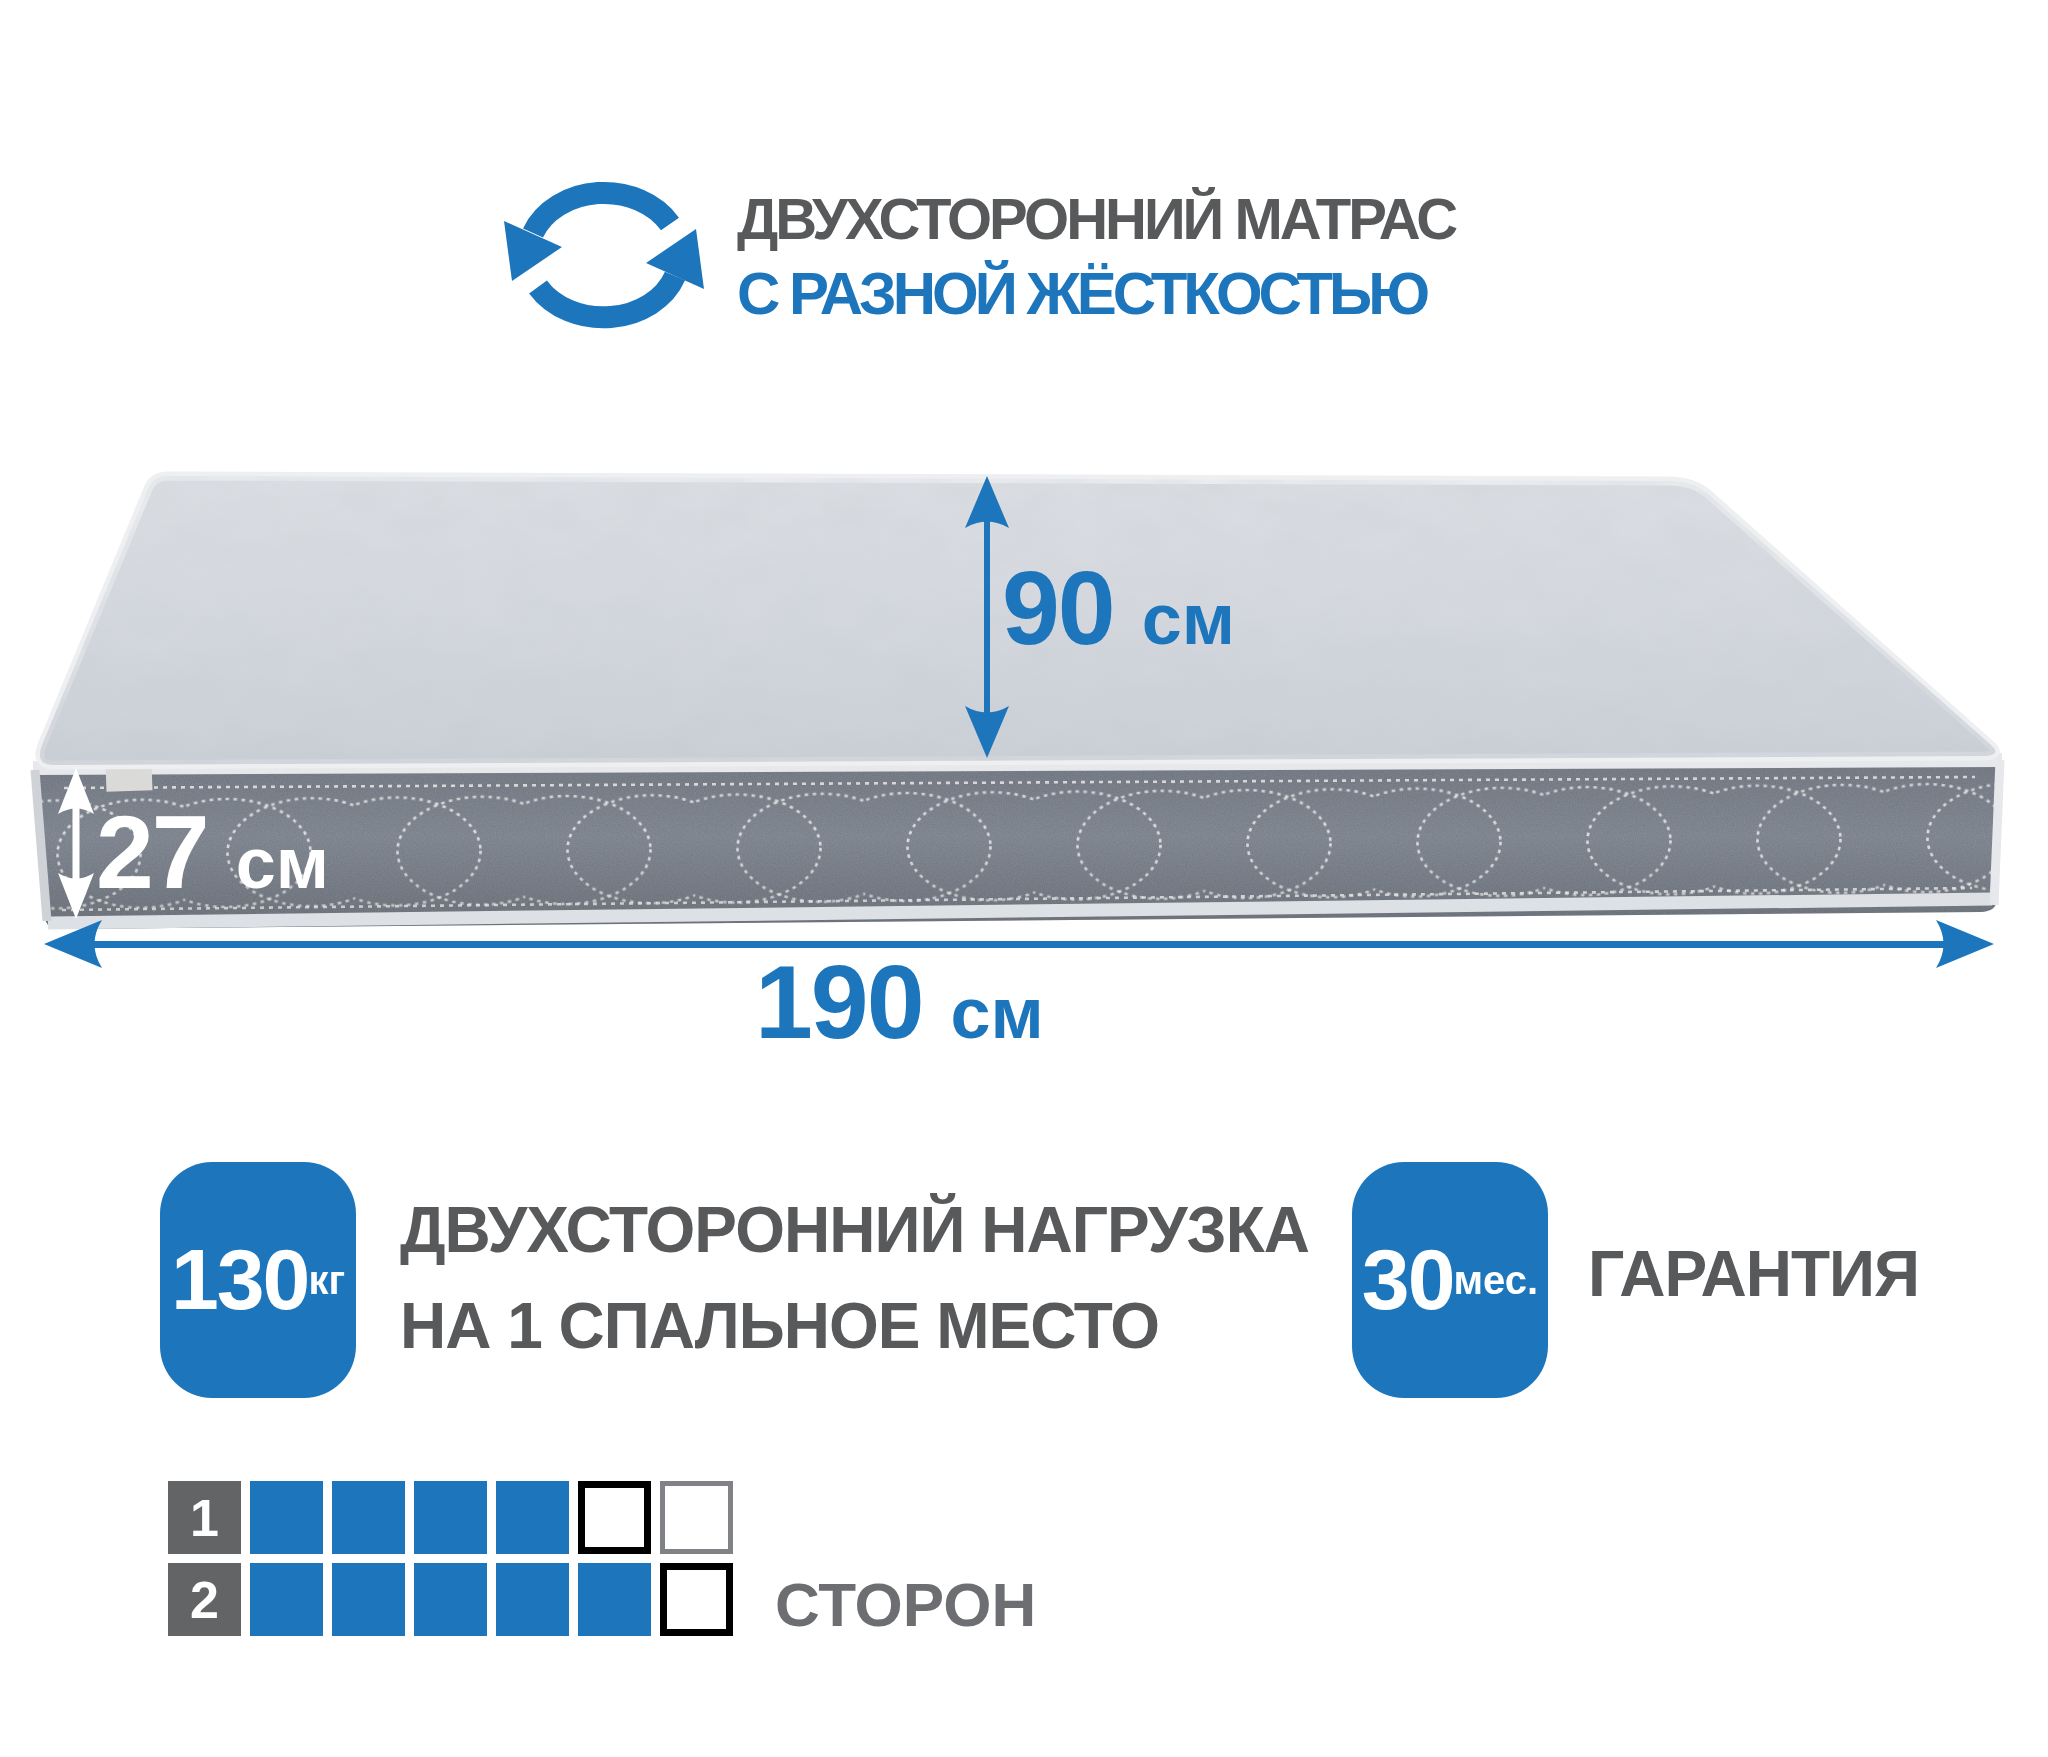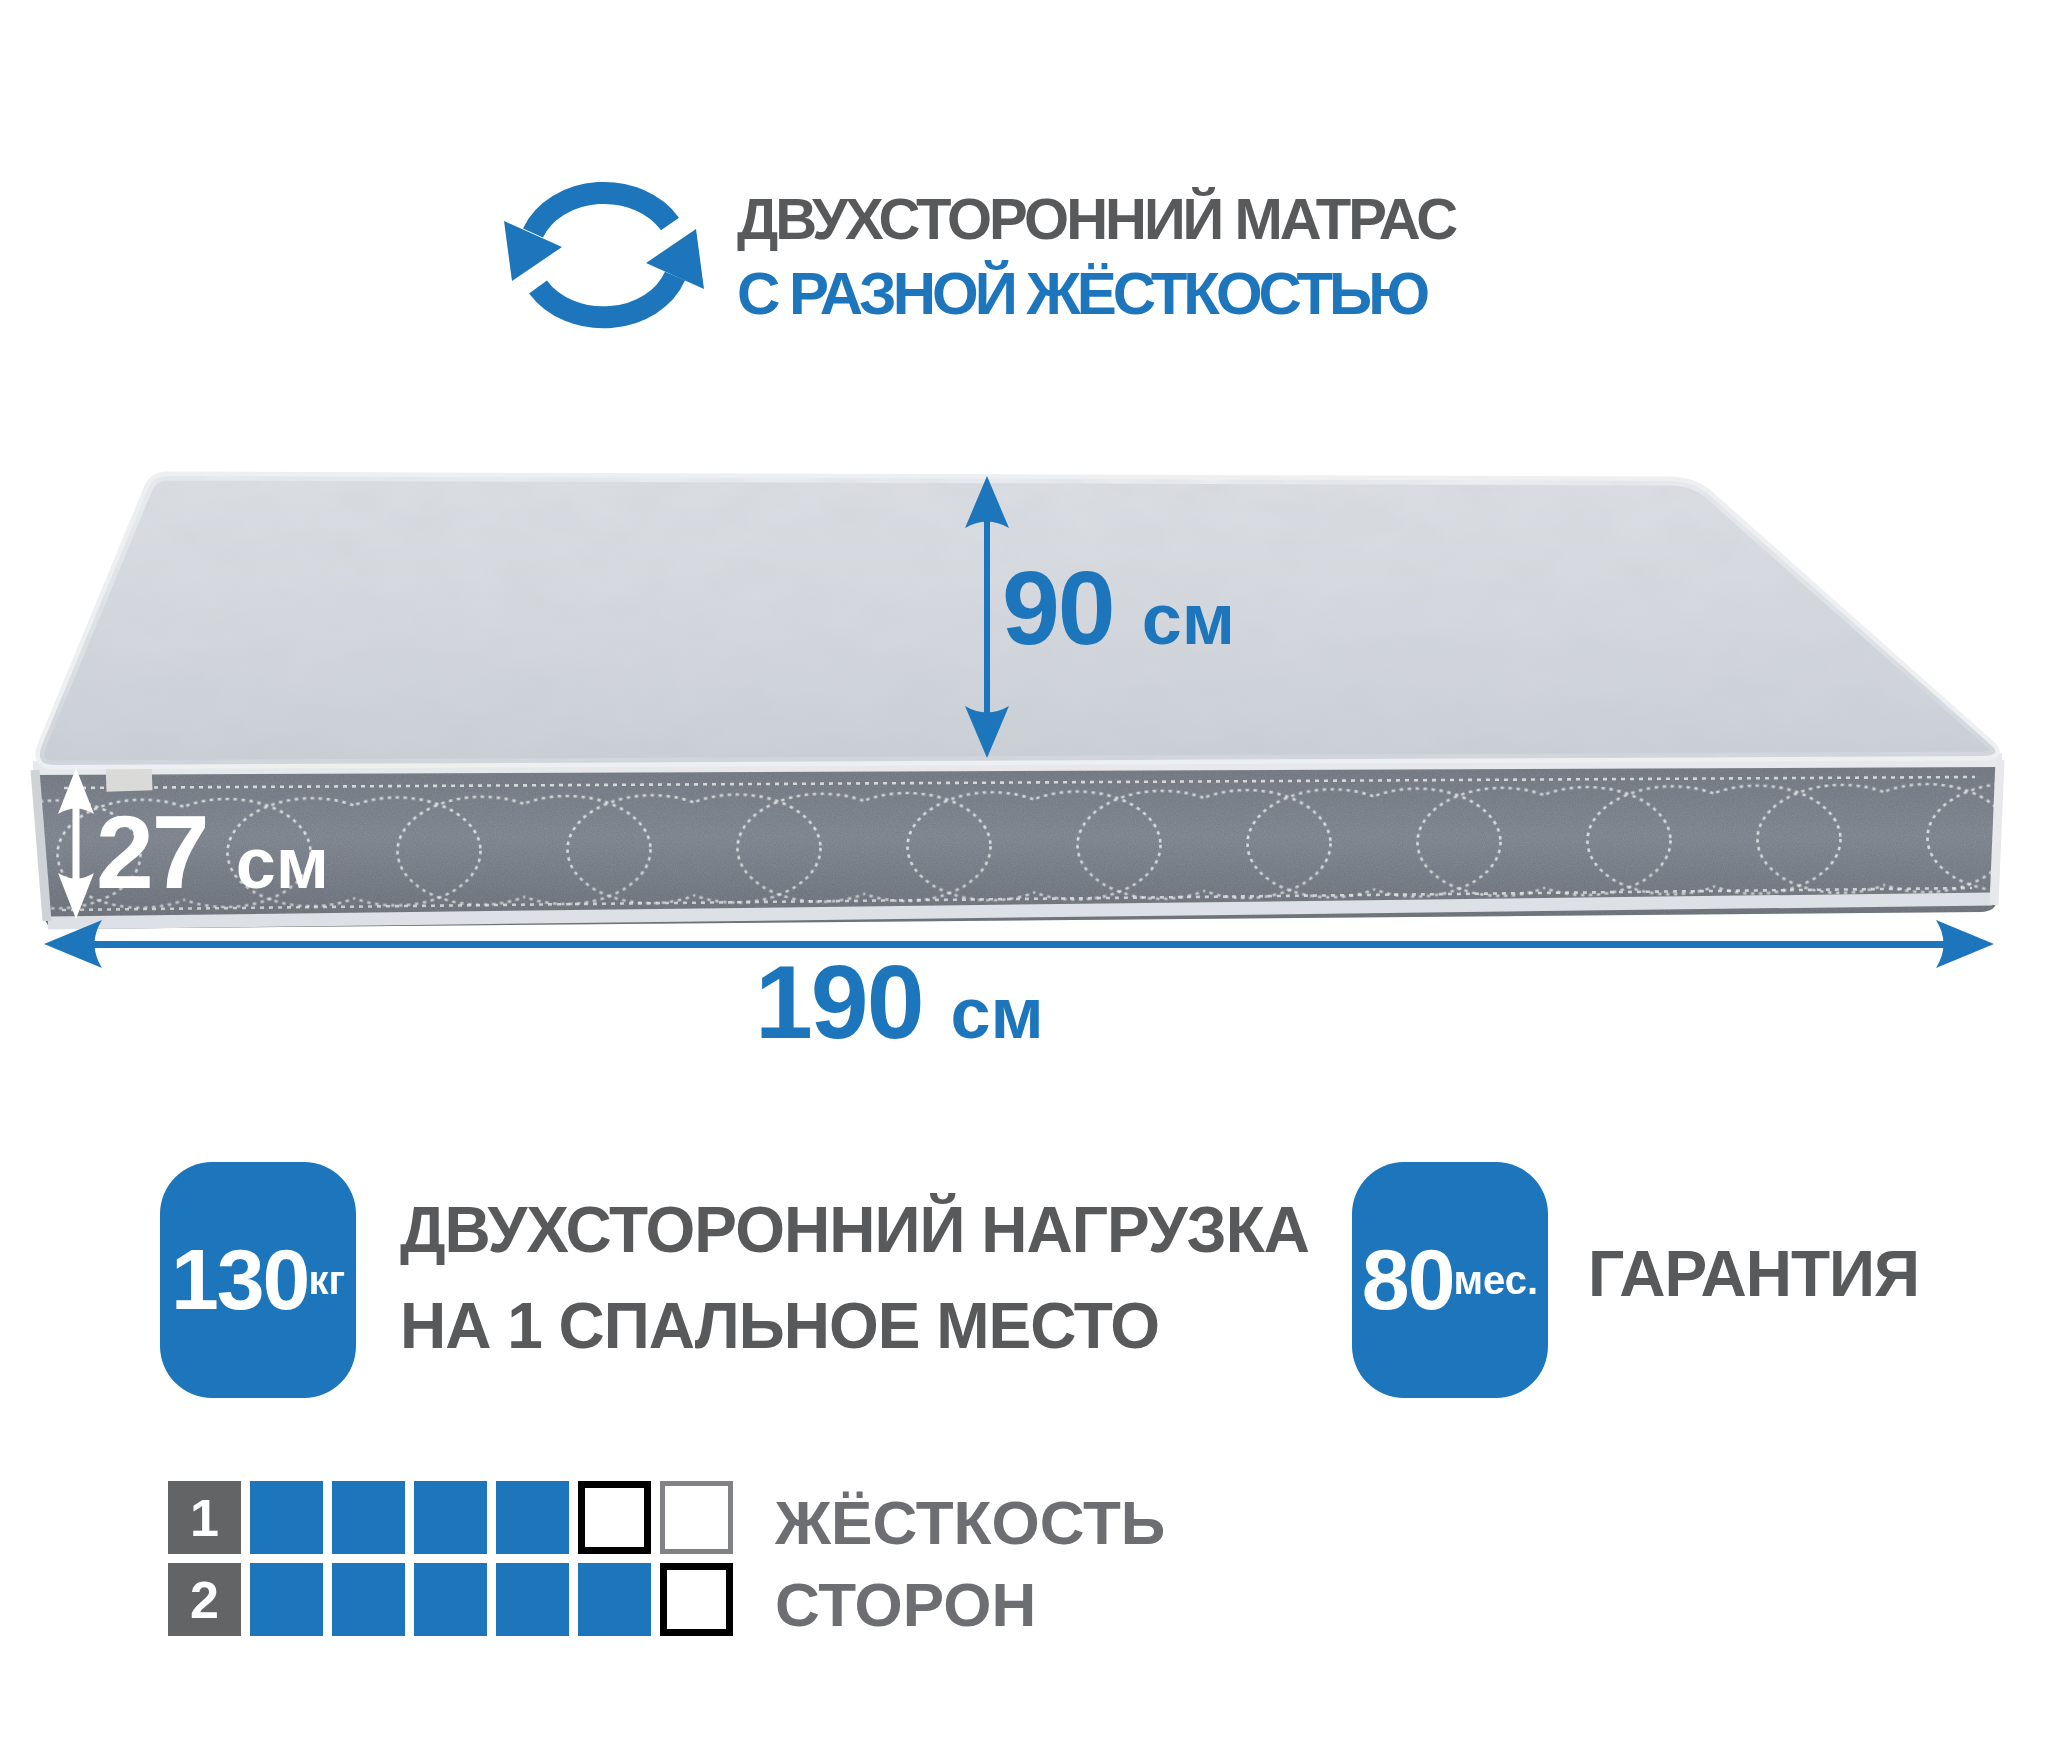--- a/index.html
+++ b/index.html
@@ -142,21 +142,21 @@
   <div id="badge-load" class="abs badge">
     <span class="v">130</span>
     <span class="u">кг</span>
   </div>
   <div id="load-label" class="abs badge-label">
     <div>ДВУХСТОРОННИЙ НАГРУЗКА</div>
     <div>НА 1 СПАЛЬНОЕ МЕСТО</div>
   </div>
 
   <div id="badge-warranty" class="abs badge">
-    <span class="v">80</span>
+    <span class="v">30</span>
     <span class="u">мес.</span>
   </div>
   <div id="warranty-label" class="abs badge-label">ГАРАНТИЯ</div>
 
   <div id="firmness" class="abs">
     <div class="f-row">
         <div class="cell num">1</div>
         <div class="cell filled"></div>
         <div class="cell filled"></div>
         <div class="cell filled"></div>
@@ -167,16 +167,15 @@
     <div class="f-row">
         <div class="cell num">2</div>
         <div class="cell filled"></div>
         <div class="cell filled"></div>
         <div class="cell filled"></div>
         <div class="cell filled"></div>
         <div class="cell filled"></div>
         <div class="cell empty-strong"></div>
       </div>
   </div>
-  <div id="f-label-1" class="abs f-label">ЖЁСТКОСТЬ</div>
   <div id="f-label-2" class="abs f-label">СТОРОН</div>
 
 </div>
 
 </body></html>

